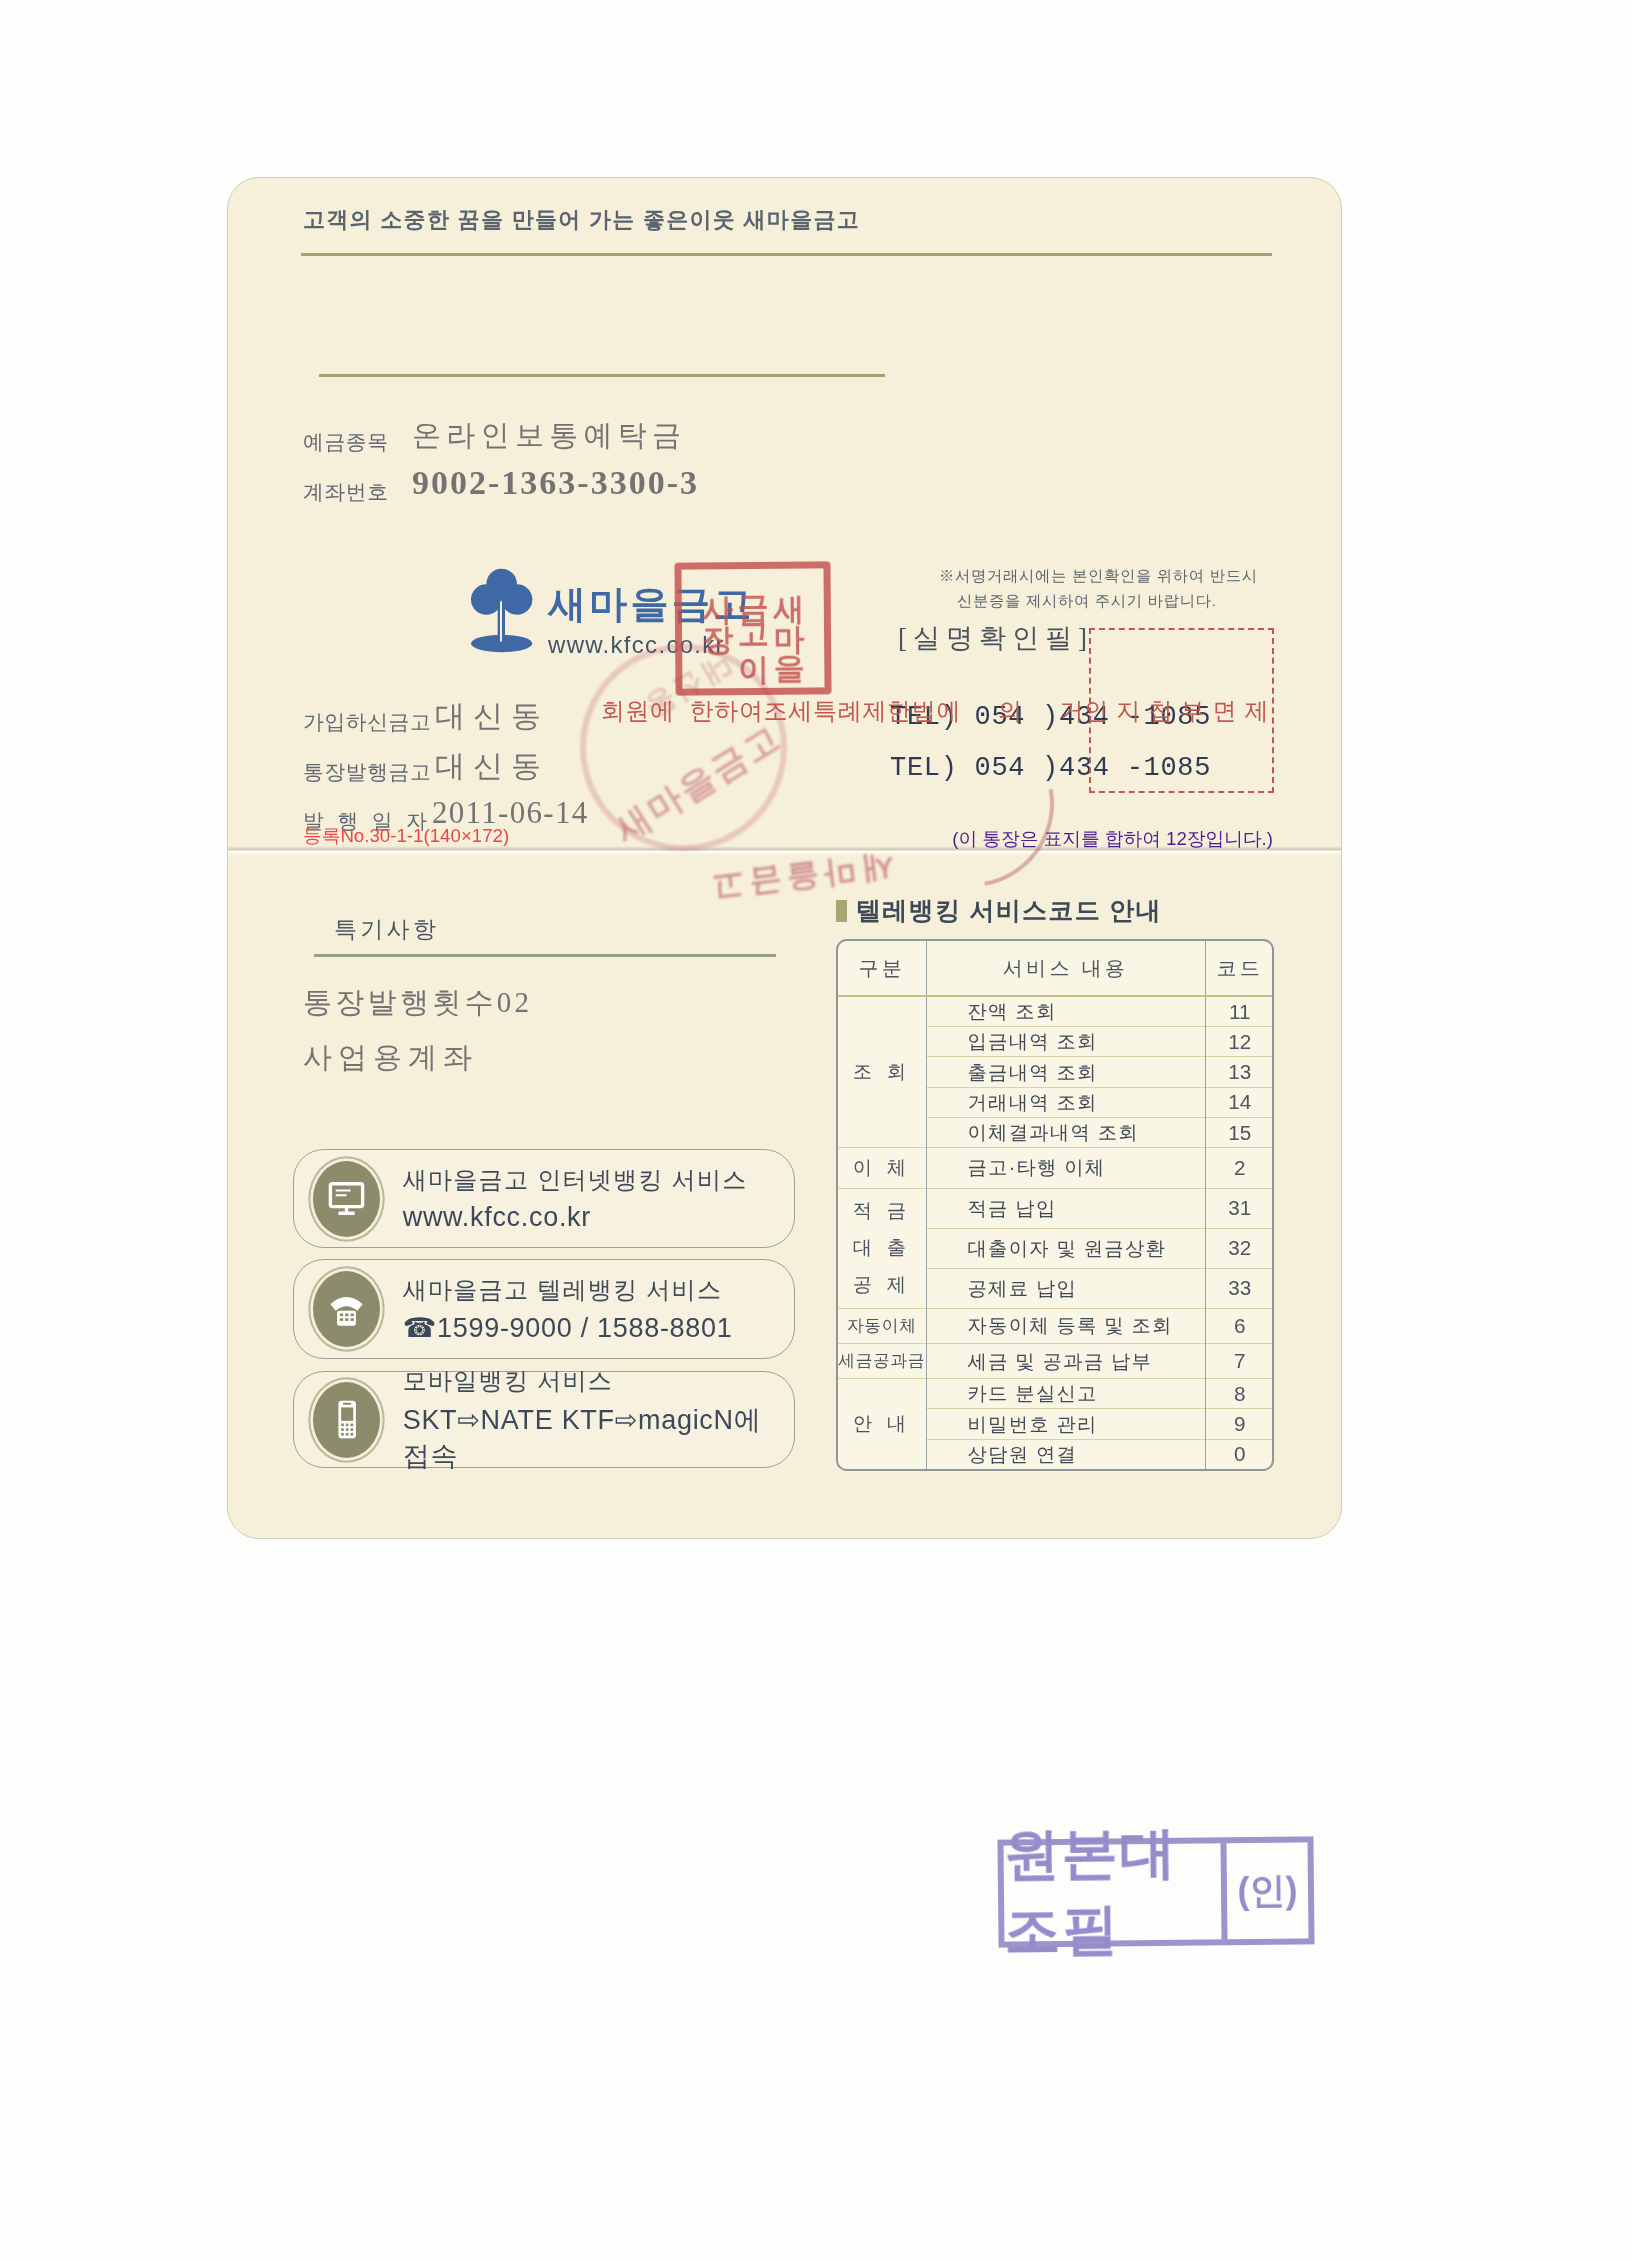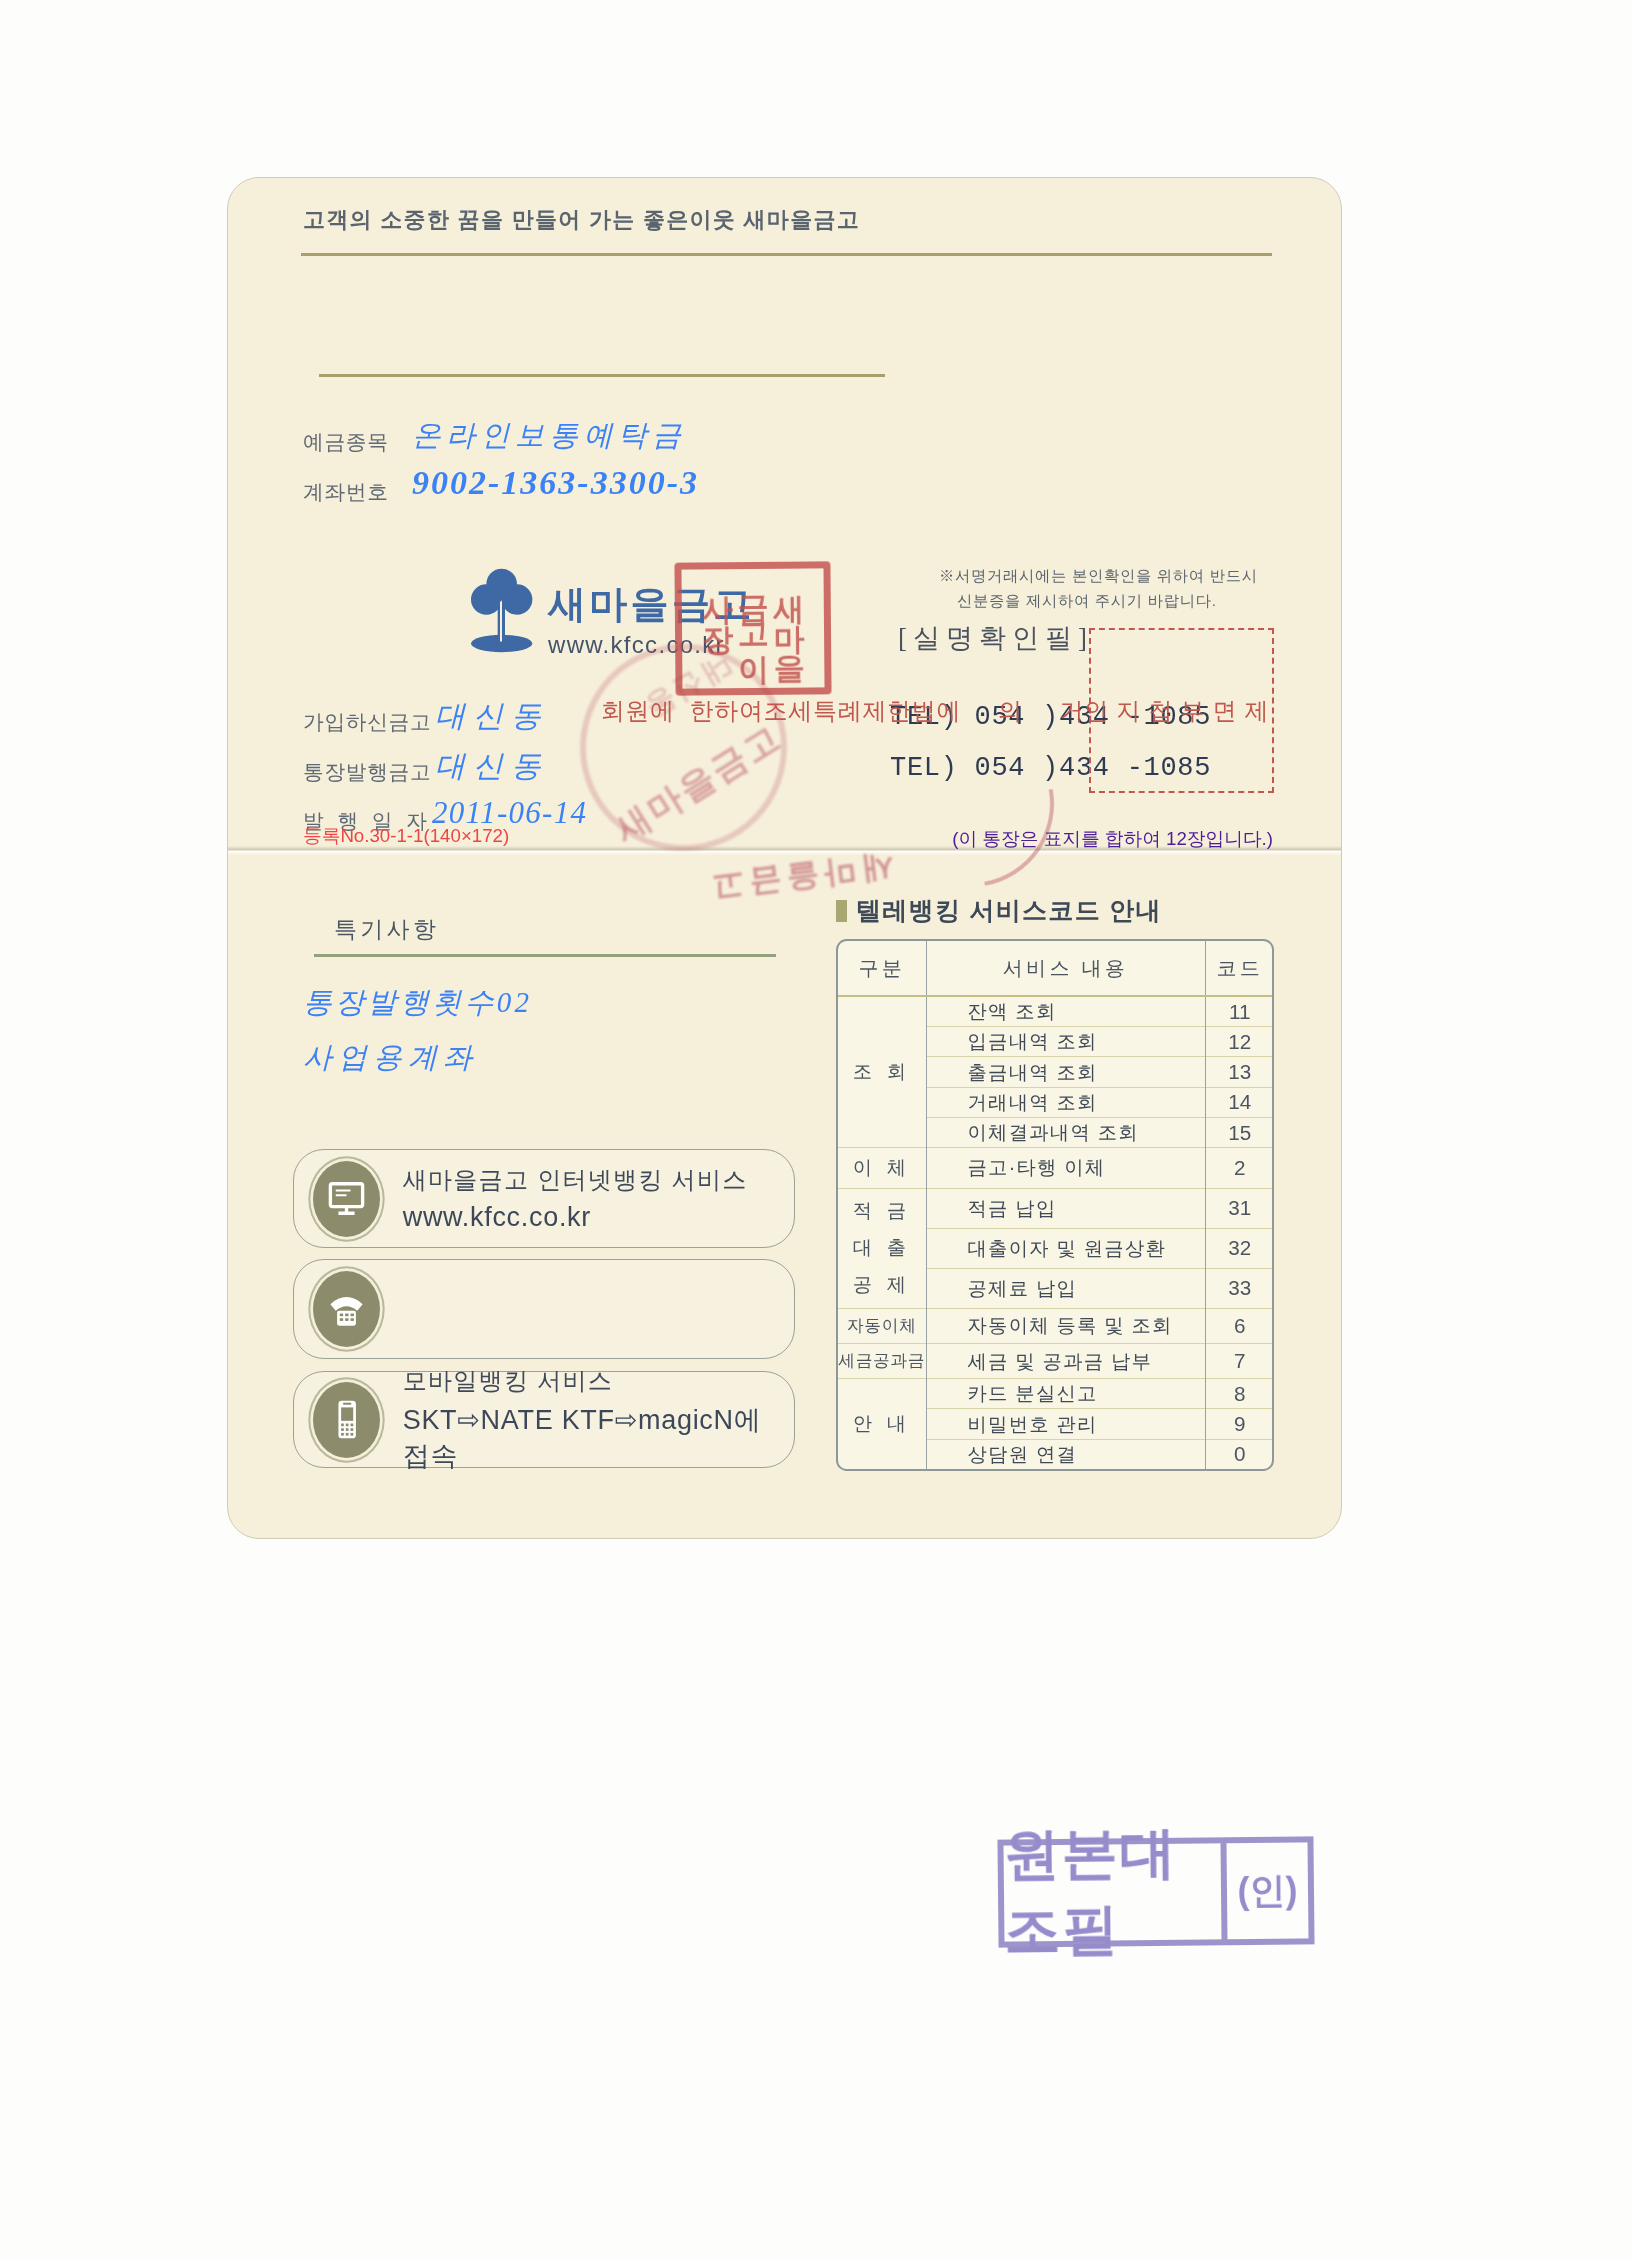--- a/index.html
+++ b/index.html
@@ -17,21 +17,21 @@
 
   
   .slogan { left:303px; top:205px; font-size:22px; font-weight:bold; color:#59646f; letter-spacing:1.3px; }
   .rule { background:#a89e6e; height:2.7px; }
   .slogan-rule { left:301px; top:253px; width:971px; }
   .holder { left:400px; top:323px; font-family:"Liberation Serif", serif; font-size:31px;
             color:#3b4553; letter-spacing:5.3px; }
   .holder-rule { left:319px; top:374px; width:566px; }
 
   .field-label { font-size:20.7px; color:#5f6873; letter-spacing:0.7px; }
-  .serif-val { font-family:"Liberation Serif", serif; color:#3b82f6;font-style:italic; }
+  .serif-val { font-family:"Liberation Serif", serif; color:#737373; }
   .dep-label { left:303px; top:428px; }
   .dep-value { left:412px; top:416px; font-size:29px; letter-spacing:5.3px; }
   .acc-label { left:303px; top:478px; }
   .acc-value { left:412px; top:464px; font-size:34px; font-weight:bold; letter-spacing:2px; }
 
   
   .sealbox { left:934px; top:280px; width:355px; height:280px; background:#fdfdf6;
              border:1.3px solid #a8aeaa; border-radius:8px; overflow:hidden; }
   .sb-yellow-top { left:0; top:0; width:355px; height:187px; background:#f8f3c9; }
   .sb-yellow-right { left:247px; top:187px; width:108px; height:41px; background:#f8f3c9; }
@@ -318,20 +318,24 @@
         <g fill="#8c8c6d">
           <rect x="22" y="38" width="5" height="4"></rect>
             <rect x="30" y="38" width="5" height="4"></rect>
             <rect x="38" y="38" width="5" height="4"></rect>
           <rect x="22" y="45" width="5" height="4"></rect>
             <rect x="30" y="45" width="5" height="4"></rect>
             <rect x="38" y="45" width="5" height="4"></rect>
         </g>
       </svg>
     </div>
+    <div class="svc-text">
+      <div class="svc-line1">새마을금고 텔레뱅킹 서비스</div>
+      <div class="svc-line2">☎1599-9000 / 1588-8801</div>
+    </div>
   </div>
   <div class="abs svc-box svc-3">
     <div class="svc-icon">
       <svg viewBox="0 0 64 64" width="43" height="43">
         <rect x="20" y="4" width="26" height="56" rx="5" fill="#fff"></rect>
         <rect x="24" y="14" width="18" height="20" fill="#8c8c6d"></rect>
         <rect x="27" y="7" width="12" height="3" fill="#8c8c6d"></rect>
         <g fill="#8c8c6d">
           <rect x="24" y="38" width="4" height="4"></rect>
             <rect x="31" y="38" width="4" height="4"></rect>

